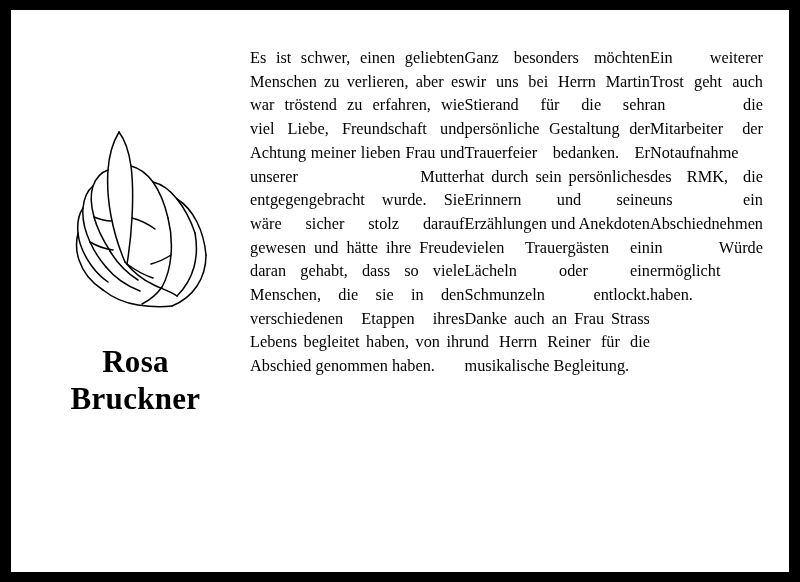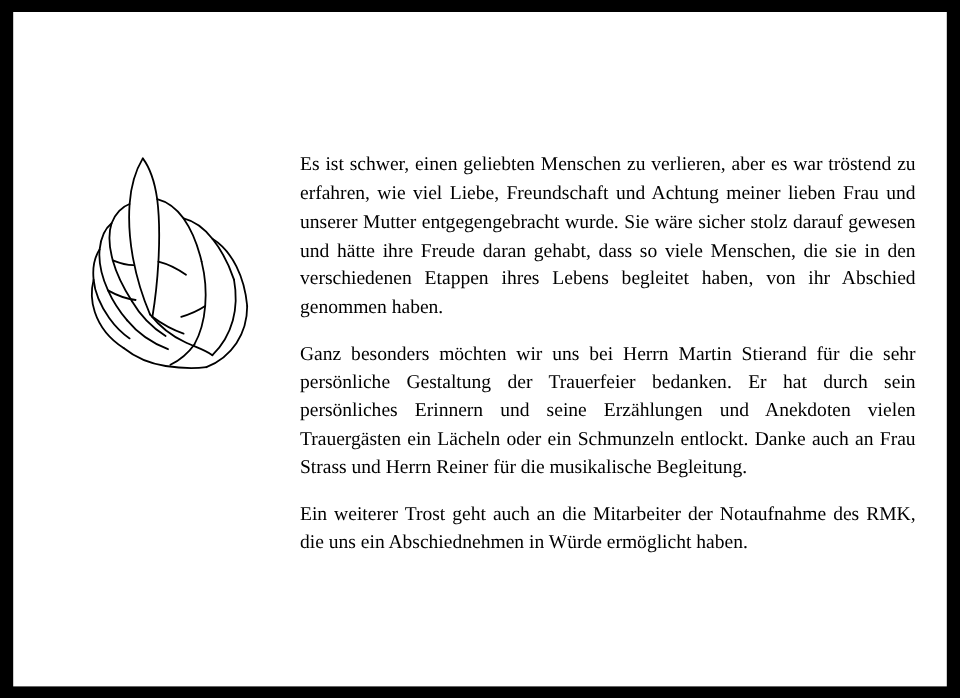--- a/index.html
+++ b/index.html
@@ -52,21 +52,21 @@
     line-height: 1.18;
     letter-spacing: 0.3px;
   }
   .deceased-name .name-line {
     display: block;
     white-space: nowrap;
   }
   .right-column {
     flex: 1 1 auto;
     display: flex;
-    flex-direction: column;
+    flex-direction: row;
     padding-top: 14px;
     padding-left: 12px;
     justify-content: center;
   }
   .body-paragraph {
     font-family: "Liberation Serif", serif;
     font-size: 16.3px;
     line-height: 1.455;
     text-align: justify;
     text-justify: inter-word;
@@ -113,20 +113,24 @@
           <path d="M66 144 C74 150 83 155 92 158"></path>
           <path d="M45 147 C54 158 66 166 79 171"></path>
           <path d="M101 167 C96 174 89 180 81 184"></path>
           <path d="M33 97 C38 99 44 101 50 101"></path>
           <path d="M29 122 C36 126 44 129 52 130"></path>
           <path d="M71 98 C79 100 87 104 94 109"></path>
           <path d="M110 135 C104 139 97 142 90 144"></path>
         </g>
       </svg>
 
+      <div class="deceased-name">
+        <span class="name-line">Rosa</span>
+        <span class="name-line">Bruckner</span>
+      </div>
     </div>
 
     <div class="right-column">
       <p class="body-paragraph">Es ist schwer, einen geliebten Menschen zu verlieren, aber es war tröstend zu erfahren, wie viel Liebe, Freundschaft und Achtung meiner lieben Frau und unserer Mutter entgegengebracht wurde. Sie wäre sicher stolz darauf gewesen und hätte ihre Freude daran gehabt, dass so viele Menschen, die sie in den verschiedenen Etappen ihres Lebens begleitet haben, von ihr Abschied genommen haben.</p>
       <p class="body-paragraph">Ganz besonders möchten wir uns bei Herrn Martin Stierand für die sehr persönliche Gestaltung der Trauerfeier bedanken. Er hat durch sein persönliches Erinnern und seine Erzählungen und Anekdoten vielen Trauergästen ein Lächeln oder ein Schmunzeln entlockt. Danke auch an Frau Strass und Herrn Reiner für die musikalische Begleitung.</p>
       <p class="body-paragraph">Ein weiterer Trost geht auch an die Mitarbeiter der Notaufnahme des RMK, die uns ein Abschiednehmen in Würde ermöglicht haben.</p>
 
     </div>
 
   </div>

